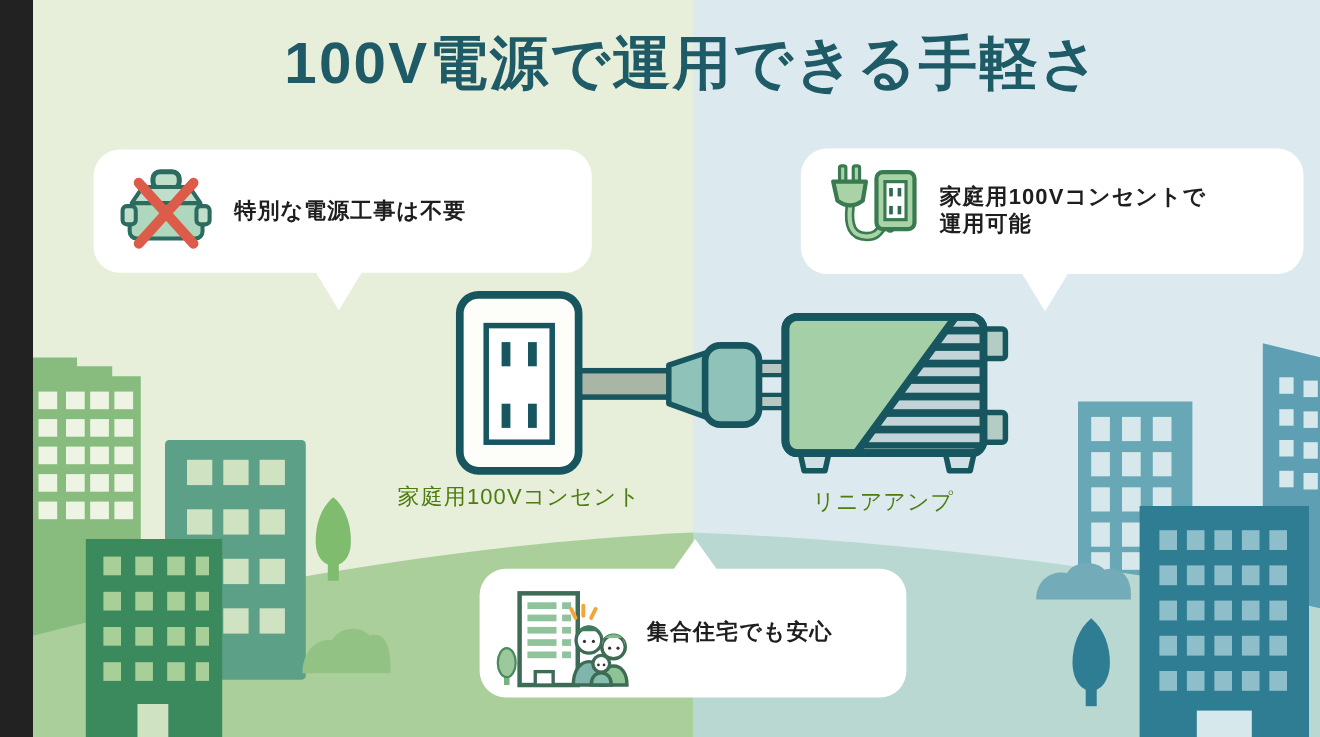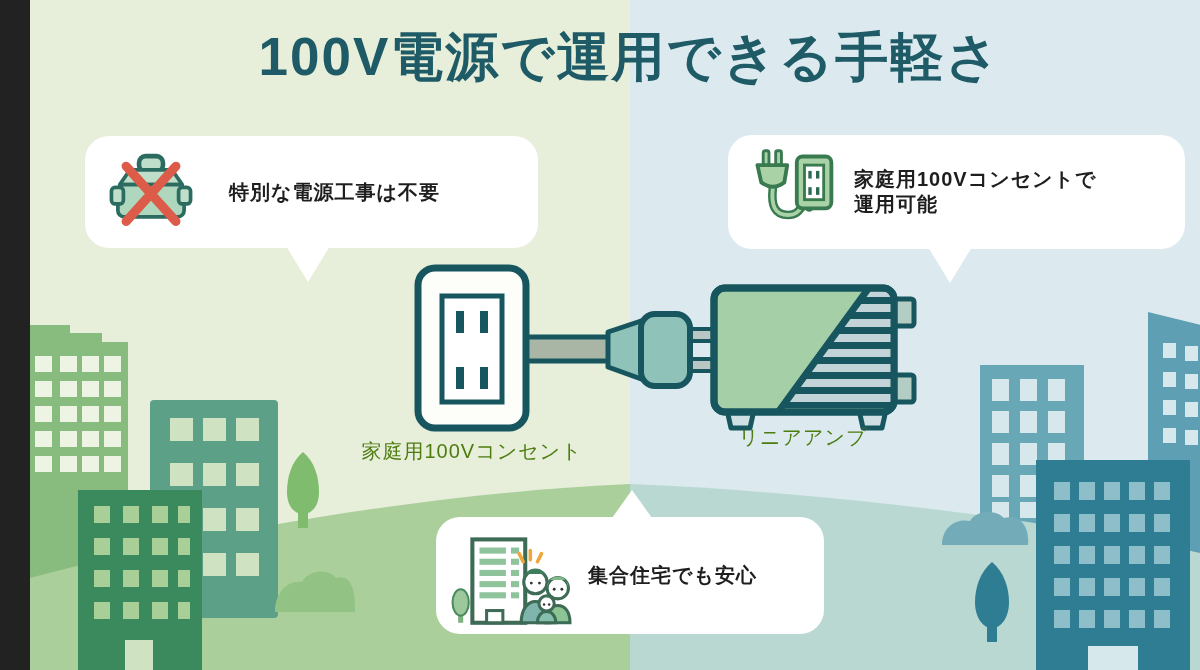--- a/index.html
+++ b/index.html
@@ -18,41 +18,41 @@
     color:#1f5b66;
   }
   .bubble{
     position:absolute;background:#ffffff;border-radius:24px;
     display:flex;align-items:center;box-sizing:border-box;
   }
   .bubble .txt{
     font-weight:800;color:#1e1e1e;font-size:20px;line-height:1.25;
     letter-spacing:1px;
   }
-  .bubble-left{left:55px;top:136px;width:453px;height:112px;padding-left:20px;gap:32px;}
+  .bubble-left{left:55px;top:136px;width:453px;height:112px;padding-left:20px;gap:16px;}
   .bubble-right{left:698px;top:135px;width:457px;height:114px;padding-left:16px;gap:14px;}
   .bubble-bottom{left:406px;top:517px;width:388px;height:117px;padding-left:14px;gap:16px;}
   .tail{position:absolute;width:0;height:0;}
   .tail-down{
     bottom:-34px;border-left:22px solid transparent;border-right:22px solid transparent;
     border-top:36px solid #ffffff;
   }
   .bubble-left .tail-down{left:201px;}
   .bubble-right .tail-down{left:200px;}
   .tail-up{
     top:-27px;border-left:20px solid transparent;border-right:20px solid transparent;
     border-bottom:28px solid #ffffff;
   }
   .bubble-bottom .tail-up{left:176px;}
   .diagram-label{
     position:absolute;transform:translateX(-50%);white-space:nowrap;
     font-size:20px;font-weight:400;color:#4d7c0f;letter-spacing:1px;
   }
   .outlet-label{left:442px;top:438px;}
-  .amp-label{left:773px;top:424px;text-align:right;}
+  .amp-label{left:773px;top:443px;text-align:right;}
 </style>
 </head>
 <body>
 
 <div class="stage">
 
   <svg class="bg-svg" width="1200" height="670" viewBox="0 0 1200 670">
     <rect x="0" y="0" width="600" height="670" fill="#e7eeda"></rect>
     <rect x="600" y="0" width="600" height="670" fill="#dceaf0"></rect>
 

